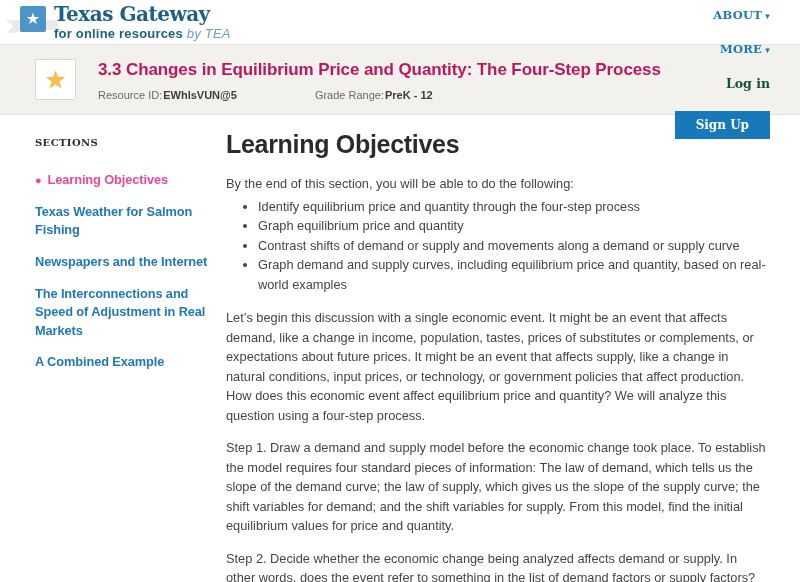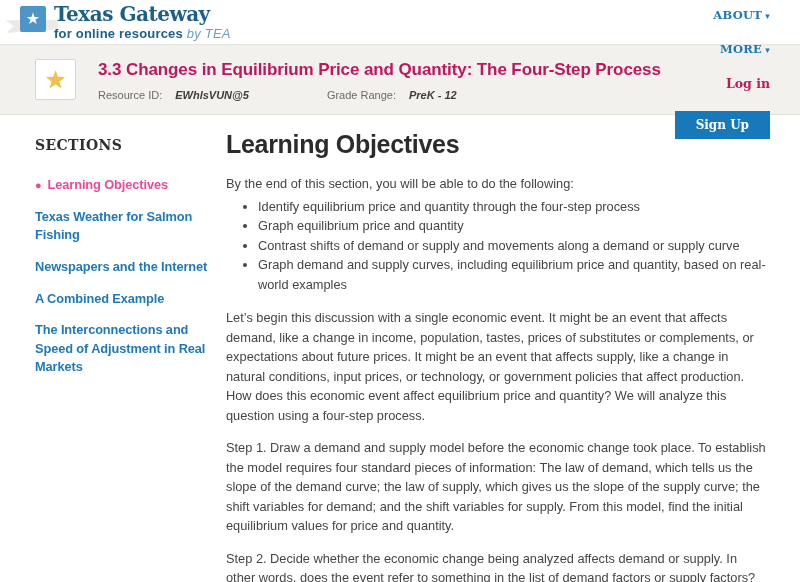--- a/index.html
+++ b/index.html
@@ -91,21 +91,21 @@
     color: #1d79b4;
     text-decoration: none;
     cursor: pointer;
     white-space: nowrap;
   }
   .nav-caret { font-size: 9px; margin-left: 3px; }
   .login-link {
     font-family: "DejaVu Serif", serif;
     font-weight: bold;
     font-size: 12.5px;
-    color: #be185d;
+    color: #14532d;
     text-decoration: none;
     cursor: pointer;
     margin-left: 14px;
   }
   .signup-btn {
     font-family: "DejaVu Serif", serif;
     font-weight: bold;
     font-size: 12px;
     color: #ffffff;
     background: #1779ba;
@@ -148,32 +148,32 @@
     line-height: 1.2;
   }
   .banner-meta {
     display: flex;
     margin-top: 9px;
     font-size: 11px;
     color: #6e6a64;
   }
   .meta-pair { white-space: nowrap; }
   .meta-pair + .meta-pair { margin-left: 78px; }
-  .meta-value { font-weight: bold; color: #3d3d3d; margin-left: 13px; font-style: italic; }
+  .meta-value { font-weight: bold; color: #3d3d3d; margin-left: 1px; }
 
   
   .content-wrap {
     display: flex;
     padding: 15px 25px 30px 35px;
   }
   .sidebar { width: 178px; flex-shrink: 0; padding-top: 7px; }
   .sidebar-heading {
     font-family: "DejaVu Serif", serif;
     font-weight: bold;
-    font-size: 14px;
+    font-size: 10px;
     letter-spacing: 0.4px;
     color: #2f2e2c;
     margin-bottom: 23px;
   }
   .sidebar-item {
     display: block;
     font-size: 12.8px;
     font-weight: bold;
     line-height: 1.45;
     color: #1f78b8;
@@ -254,22 +254,22 @@
 
 <div class="content-wrap">
 
   <aside class="sidebar">
     <div class="sidebar-heading">SECTIONS</div>
     <a class="sidebar-item active">
       <span class="bullet">●</span><span>Learning Objectives</span>
     </a>
     <a class="sidebar-item">Texas Weather for Salmon Fishing</a>
     <a class="sidebar-item">Newspapers and the Internet</a>
+    <a class="sidebar-item">The Interconnections and Speed of Adjustment in Real Markets</a>
     <a class="sidebar-item">A Combined Example</a>
-    <a class="sidebar-item">The Interconnections and Speed of Adjustment in Real Markets</a>
   </aside>
 
   <main class="main-col">
     <h1 class="page-heading">Learning Objectives</h1>
 
     <p class="intro">By the end of this section, you will be able to do the following:</p>
 
     <ul class="objectives-list">
       <li>Identify equilibrium price and quantity through the four-step process</li>
       <li>Graph equilibrium price and quantity</li>

